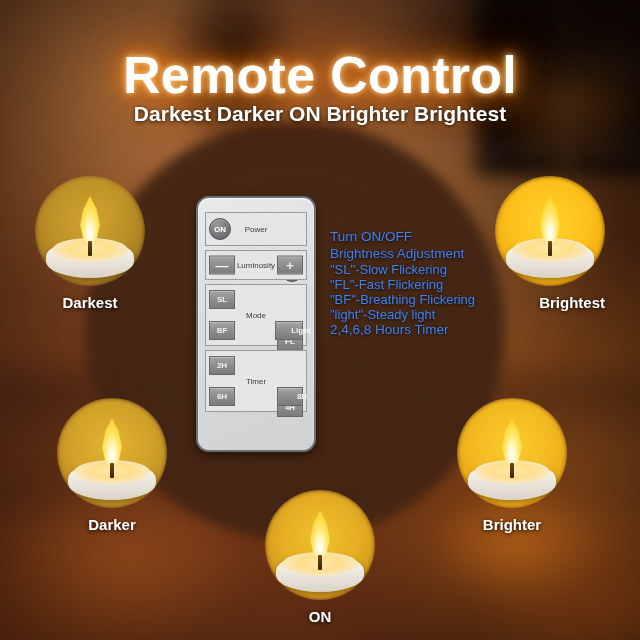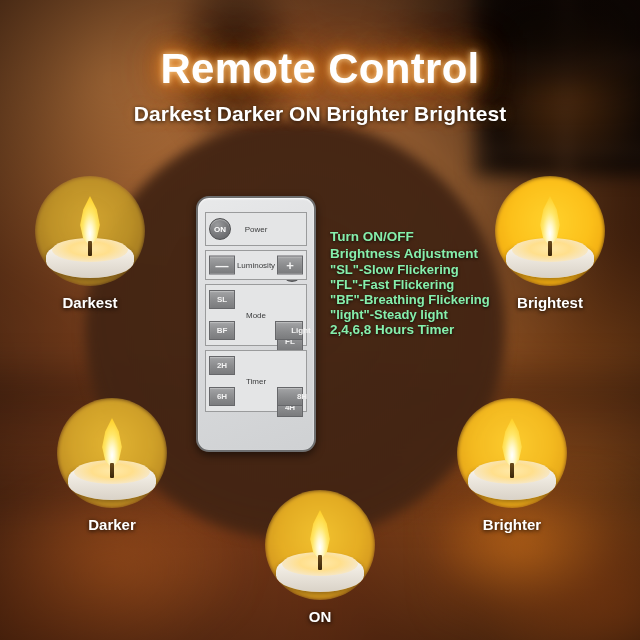--- a/index.html
+++ b/index.html
@@ -80,21 +80,21 @@
     position:absolute; left:85px; top:120px; width:420px; height:420px;
     border-radius:50%;
     background:radial-gradient(circle at 50% 45%, rgba(68,38,20,.97) 0%, rgba(66,36,19,.95) 62%, rgba(64,35,18,.80) 84%, rgba(62,34,18,0) 100%);
     filter:blur(6px);
   }
 
   
   .title {
     position:absolute; left:0; top:45px; width:640px;
     text-align:center;
-    font-size:42px; font-weight:bold; color:#ffffff;
+    font-size:52px; font-weight:bold; color:#ffffff;
     letter-spacing:.3px;
     text-shadow:
       0 0 6px rgba(255,214,150,.95),
       0 0 16px rgba(255,150,40,.95),
       0 0 30px rgba(255,126,12,.85),
       0 0 48px rgba(240,100,0,.65);
   }
   .subtitle {
     position:absolute; left:0; top:102px; width:640px;
     text-align:center;
@@ -151,21 +151,21 @@
   .pos-tl { left:3px;  top:5px; }
   .pos-tr { right:3px; top:5px;margin-top:42px; }
   .pos-bl { left:3px;  bottom:5px; }
   .pos-br { right:3px; bottom:5px;padding-left:24px; }
   .pos-ml { left:3px;  top:50%; transform:translateY(-50%); }
   .pos-mr { right:3px; top:50%; transform:translateY(-50%); }
 
   
   .features { position:absolute; left:330px; top:230px; width:215px; }
   .feat {
-    color:#86efac; font-size:13.5px; font-weight:bold;
+    color:#3b82f6; font-size:13.5px; font-weight:normal;
     line-height:1.0; margin-bottom:3px;
     text-shadow:0 1px 3px rgba(0,0,0,.8);
   }
   .feat.gap-top { margin-top:1px; }
   .feat.small { font-size:13px; margin-bottom:2px; }
 
   
   .candle { position:absolute; width:110px; }
   .orb {
     position:relative; width:110px; height:110px; border-radius:50%;
@@ -312,16 +312,16 @@
   </div>
 
   <div class="candle" style="left:495px; top:176px;">
     <div class="orb">
       <div class="orb-glow" style="background:radial-gradient(circle at 50% 42%, rgba(255,210,44,1) 0%, rgba(252,192,26,1) 48%, rgba(242,170,14,.97) 80%, rgba(228,154,10,.94) 100%);"></div>
       <div class="wax"></div>
       <div class="wax-top"></div>
       <div class="flame"></div>
       <div class="wick"></div>
     </div>
-    <div class="clabel" style="top:118px;">Brightest</div>
+    <div class="clabel" style="top:118px;text-align:right;">Brightest</div>
   </div>
 
 </div>
 
 </body></html>

